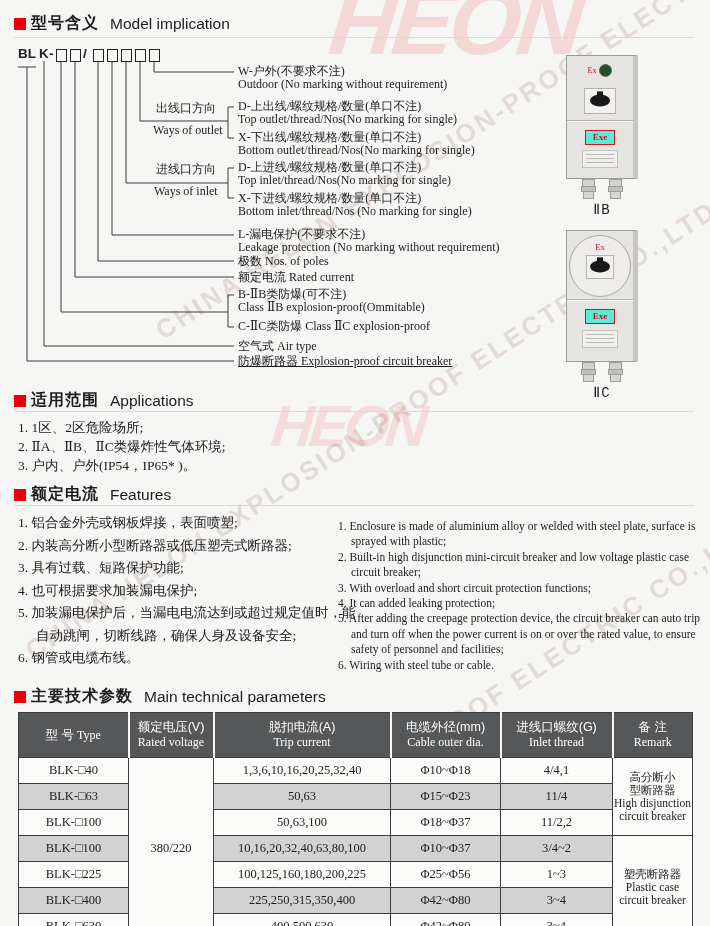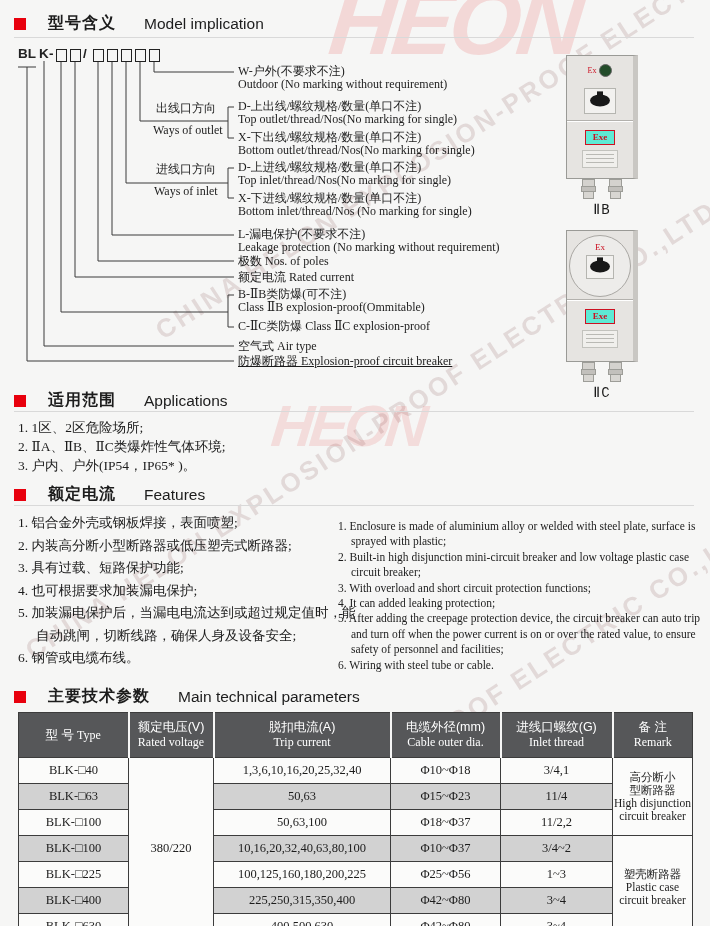--- a/index.html
+++ b/index.html
@@ -5,21 +5,21 @@
   html,body{margin:0;padding:0;background:#e9e9e9;}
   #canvas{position:relative;width:710px;height:926px;background:#f6f6f5;overflow:hidden;
           font-family:"Liberation Serif","DejaVu Serif",serif;color:#1c1c1c;}
   
   .wm{position:absolute;white-space:nowrap;pointer-events:none;z-index:0;font-weight:bold;}
   .wm-band{font-family:"Liberation Sans","DejaVu Sans",sans-serif;font-size:26px;letter-spacing:3px;
            color:rgba(178,148,148,0.30);transform-origin:left top;transform:rotate(-33deg);}
   .wm-logo{font-family:"Liberation Sans","DejaVu Sans",sans-serif;font-style:italic;
            color:rgba(224,32,32,0.14);letter-spacing:-4px;transform:skewX(-6deg);}
   
-  .sec-title{position:absolute;left:14px;display:flex;align-items:center;gap:22px;z-index:2;
+  .sec-title{position:absolute;left:14px;display:flex;align-items:center;gap:5px;z-index:2;
              font-family:"Liberation Sans","DejaVu Sans",sans-serif;}
   .bullet{width:12px;height:12px;background:#e8000d;display:inline-block;}
   .t-cn{font-size:16px;font-weight:bold;letter-spacing:1px;}
   .t-en{font-size:15.5px;margin-left:6px;}
   .rule{position:absolute;left:14px;right:16px;height:1px;background:#d9d9d9;z-index:1;}
   
   .code-glyph{position:absolute;top:46px;font-family:"Liberation Sans","DejaVu Sans",sans-serif;
               font-size:13.5px;font-weight:600;color:#222;z-index:2;}
   .code-box{position:absolute;top:49px;width:9px;height:11px;border:1.5px solid #222;background:transparent;z-index:2;}
   .dlabel{position:absolute;font-size:12px;line-height:13px;z-index:2;white-space:nowrap;}
@@ -295,21 +295,21 @@
       <td class="hd">
         <div class="hcn">备 注</div>
         <div>Remark</div>
       </td>
     </tr>
     <tr class="body-row">
       <td class="zc">BLK-□40</td>
       <td class="merged" rowspan="7">380/220</td>
       <td class="zc">1,3,6,10,16,20,25,32,40</td>
       <td class="zc">Φ10~Φ18</td>
-      <td class="zc">3/4,1</td>
+      <td class="zc">4/4,1</td>
       <td class="merged remark" rowspan="3">高分断小
 型断路器
 High  disjunction
 circuit  breaker</td>
     </tr>
     <tr class="body-row alt">
       <td class="zc">BLK-□63</td>
       <td class="zc">50,63</td>
       <td class="zc">Φ15~Φ23</td>
       <td class="zc">11/4</td>

